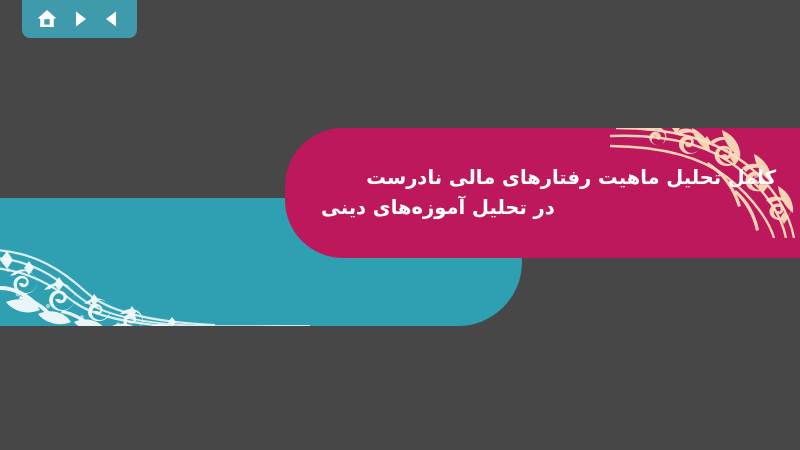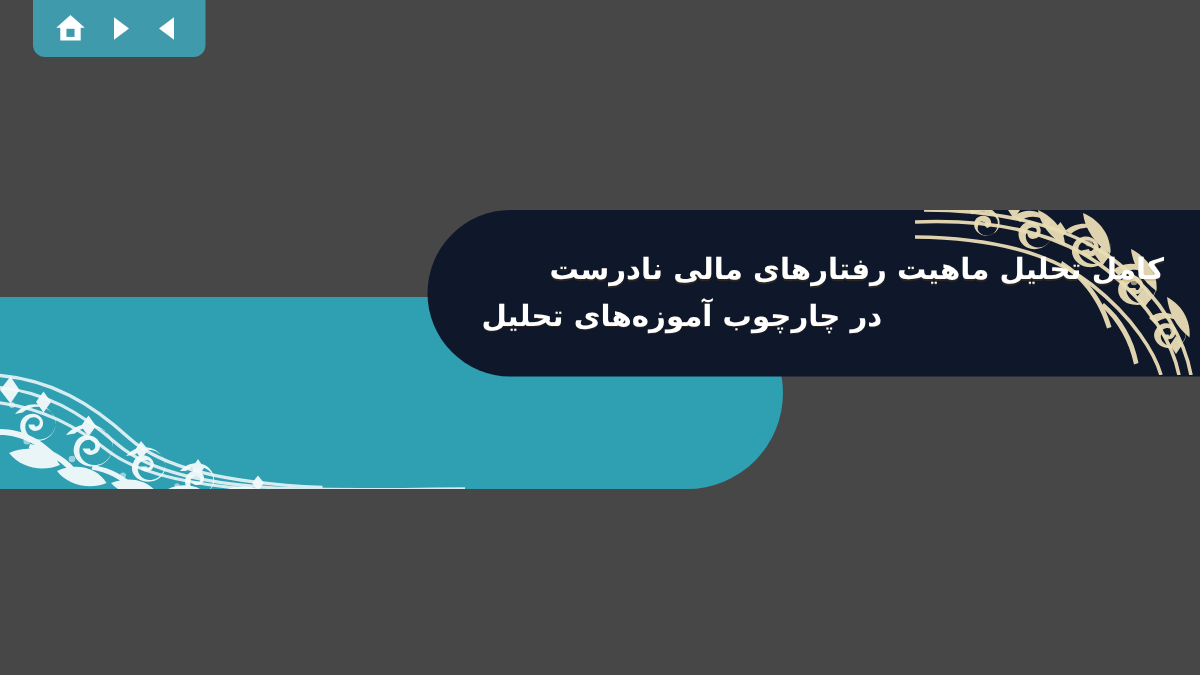--- a/index.html
+++ b/index.html
@@ -61,24 +61,24 @@
     bottom: 0;
     width: 310px;
     height: 128px;
     opacity: 0.95;
   }
 
   
   #orange-banner {
     position: absolute;
     left: 285px;
-    top: 140px;
+    top: 128px;
     width: 515px;
-    height: 111px;
-    background: #0f172a;
+    height: 130px;
+    background: #be185d;
     border-radius: 58px 0 0 58px;
     overflow: hidden;
     z-index: 20;
   }
   #orange-ornament {
     position: absolute;
     right: 0;
     top: 0;
     width: 190px;
     height: 110px;
@@ -185,21 +185,21 @@
       <g fill="#fdf0c2" opacity="0.6">
         <circle cx="116" cy="22" r="2.4"></circle>
         <circle cx="146" cy="48" r="2.2"></circle>
         <circle cx="172" cy="80" r="2"></circle>
         <circle cx="88" cy="8" r="2"></circle>
       </g>
     </svg>
 
     <div id="title-block">
       <div class="title-line" id="title-line-1">کامل تحلیل ماهیت رفتارهای مالی نادرست</div>
-      <div class="title-line" id="title-line-2">در چارچوب آموزه‌های تحلیل</div>
+      <div class="title-line" id="title-line-2">در تحلیل آموزه‌های دینی</div>
     </div>
   </div>
 
   <div id="navbar">
     <div class="navbtn">
       <svg width="20" height="20" viewBox="0 0 20 20">
         <path d="M14 2.5 L14 17.5 L4 10 Z" fill="#ffffff"></path>
       </svg>
     </div>
     <div class="navbtn">

